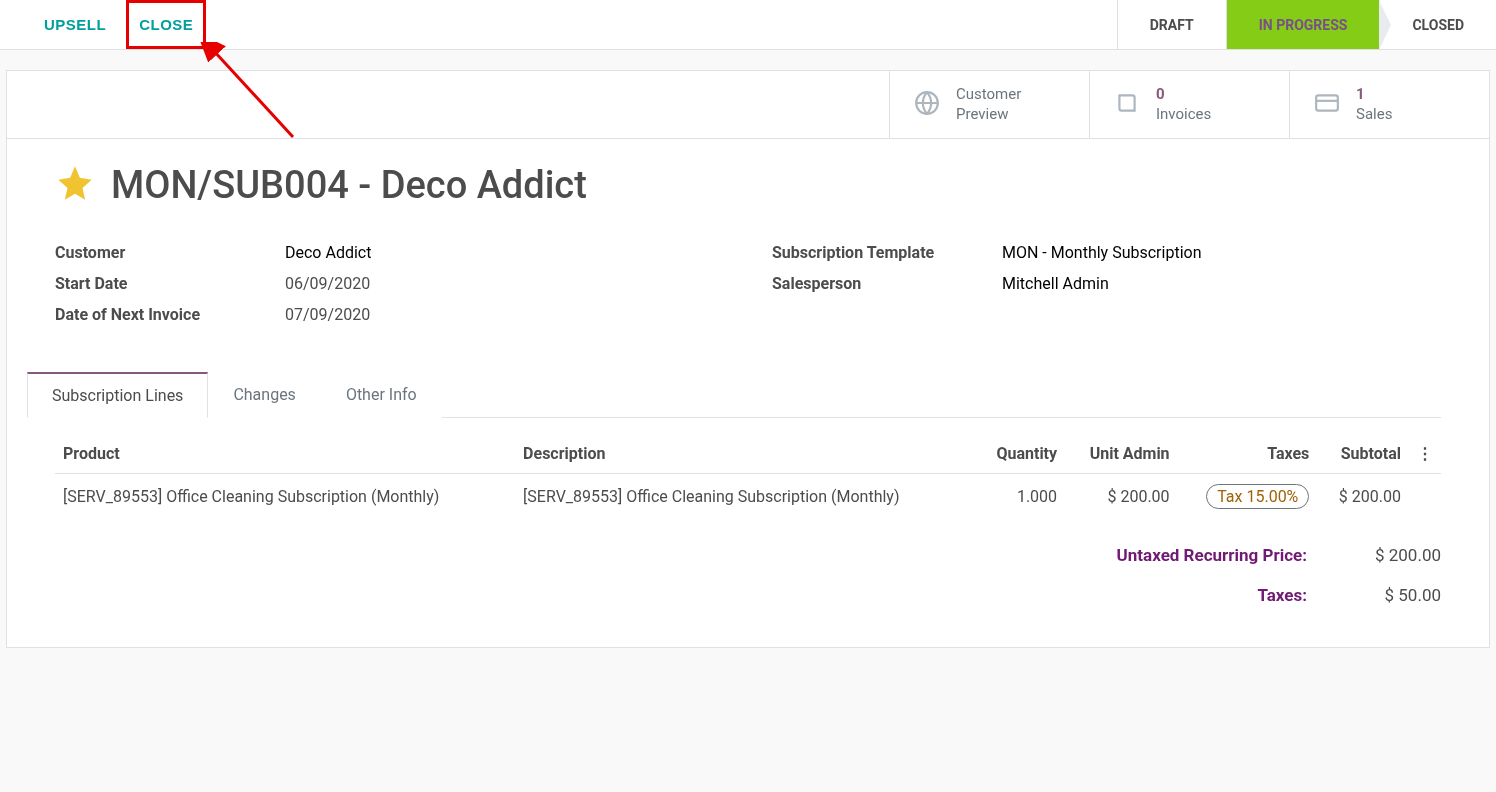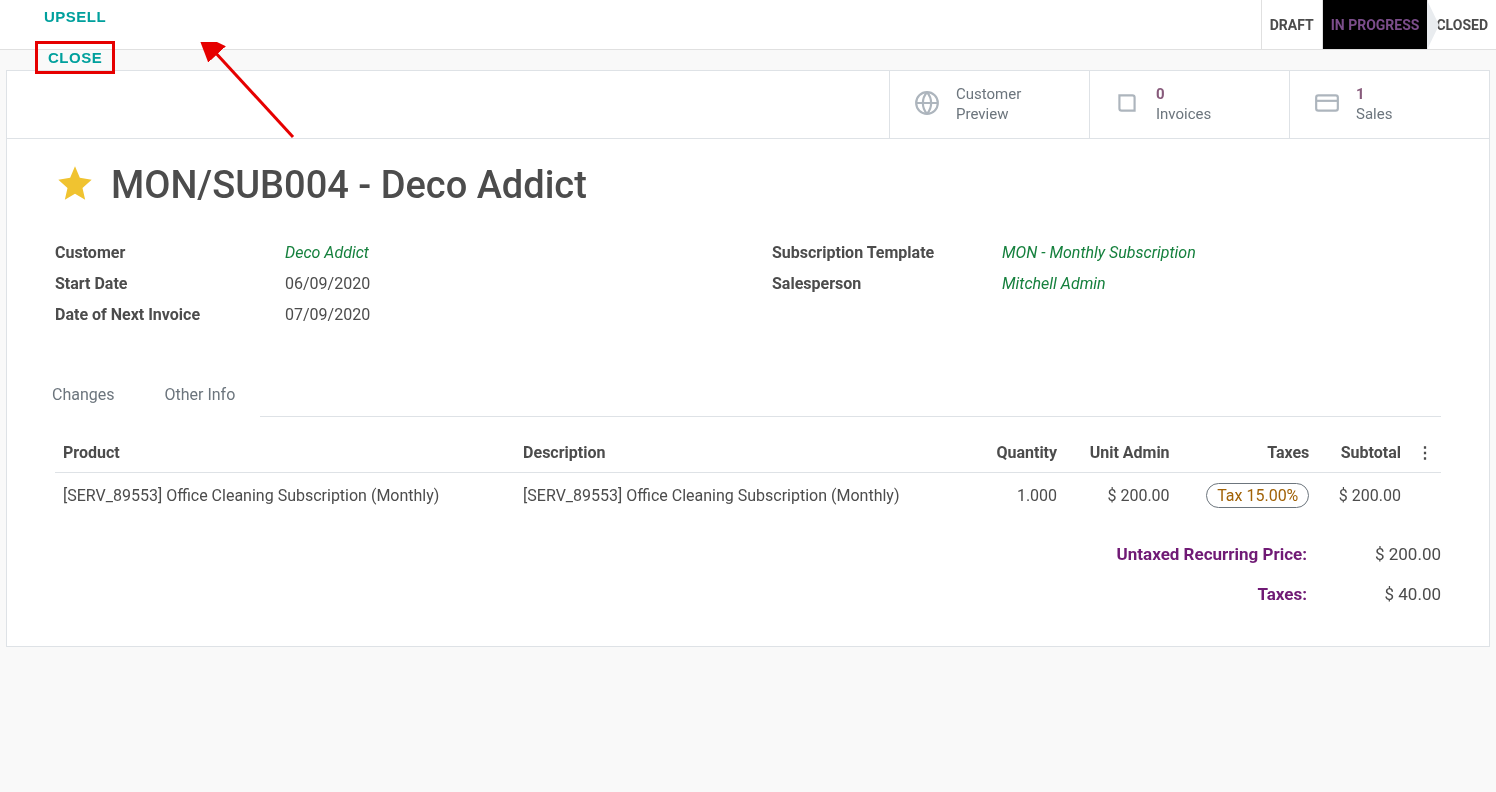--- a/index.html
+++ b/index.html
@@ -1,23 +1,23 @@
 <!DOCTYPE html>
 <html><head>
 <meta charset="utf-8">
 <style>
 * { box-sizing: border-box; margin: 0; padding: 0; }
 body { font-family: -apple-system, BlinkMacSystemFont, "Segoe UI", Roboto, "Helvetica Neue", Arial, sans-serif; background: #f9f9f9; color: #4c4c4c; width: 1496px; }
 .toolbar { display: flex; justify-content: space-between; align-items: stretch; background: #fff; border-bottom: 1px solid #e0e0e0; height: 50px; }
-.toolbar-left { display: flex; align-items: center; padding-left: 32px; gap: 8px; flex-direction: column; }
+.toolbar-left { display: flex; padding-left: 32px; gap: 8px; }
 .tb-btn { background: none; border: none; color: #00a09d; font-weight: 700; font-size: 15px; letter-spacing: 0.5px; padding: 8px 12px; cursor: pointer; }
 .close-highlight { border: 3px solid #e60000; padding: 5px 10px; }
 .status-bar { display: flex; align-items: stretch; }
-.status-step { display: flex; align-items: center; padding: 0 8px; font-weight: 700; font-size: 14px; color: #4c4c4c; border-left: 1px solid #e0e0e0; position: relative; cursor: pointer; }
-.status-step.active { background: #000000; color: #7c4d8b; }
+.status-step { display: flex; align-items: center; padding: 0 32px; font-weight: 700; font-size: 14px; color: #4c4c4c; border-left: 1px solid #e0e0e0; position: relative; cursor: pointer; }
+.status-step.active { background: #84cc16; color: #7c4d8b; }
 .status-step.active::after { content: ""; position: absolute; right: -12px; top: 0; bottom: 0; width: 0; height: 0; border-top: 25px solid transparent; border-bottom: 25px solid transparent; border-left: 12px solid #e9ecef; z-index: 2; }
 
 .annotation-arrow { position: absolute; left: 198px; top: 42px; z-index: 10; pointer-events: none; }
 
 .page-wrap { padding: 20px 6px; }
 .card { background: #fff; border: 1px solid #dee2e6; }
 
 .stat-row { display: flex; justify-content: flex-end; border-bottom: 1px solid #dee2e6; }
 .stat-box { display: flex; align-items: center; gap: 16px; padding: 14px 24px; border-left: 1px solid #dee2e6; min-width: 200px; cursor: pointer; }
 .stat-icon { color: #adb5bd; }
@@ -28,21 +28,21 @@
 .body-pad { padding: 24px 48px 32px 48px; }
 .title-row { display: flex; align-items: center; gap: 16px; margin-bottom: 36px; }
 .star-icon { color: #f0c330; }
 .page-title { font-size: 38px; font-weight: 500; color: #4c4c4c; }
 
 .fields-grid { display: flex; gap: 48px; margin-bottom: 36px; }
 .fields-col { flex: 1; }
 .field-row { display: flex; margin-bottom: 12px; font-size: 16px; }
 .field-label { width: 230px; font-weight: 700; color: #4c4c4c; }
 .field-val { color: #4c4c4c; }
-.field-val.link { color: #15803d; cursor: pointer; font-style: italic; }
+.field-val.link { color: #000000; cursor: pointer; }
 
 .tabs { display: flex; border-bottom: 1px solid #dee2e6; margin-left: -28px; }
 .tab { padding: 12px 24px; font-size: 16px; color: #6c757d; border: 1px solid transparent; cursor: pointer; background: #fff; margin-bottom: -1px; }
 .tab.active { border: 1px solid #dee2e6; border-top: 2px solid #875a7b; border-bottom: 1px solid #fff; color: #4c4c4c; }
 
 .lines-table { width: 100%; border-collapse: collapse; margin-top: 16px; }
 .lines-table th { text-align: left; padding: 10px 8px; font-weight: 700; color: #4c4c4c; font-size: 16px; border-bottom: 1px solid #dee2e6; }
 .lines-table th.r, .lines-table td.r { text-align: right; }
 .lines-table td { padding: 10px 8px; font-size: 16px; color: #4c4c4c; }
 .tax-pill { display: inline-block; border: 1.5px solid #6c757d; border-radius: 14px; padding: 2px 10px; font-size: 16px; color: #a16207; }
@@ -154,20 +154,21 @@
             <div class="field-val link">MON - Monthly Subscription</div>
           </div>
           <div class="field-row">
             <div class="field-label">Salesperson</div>
             <div class="field-val link">Mitchell Admin</div>
           </div>
         </div>
       </div>
 
       <div class="tabs">
+        <div class="tab active">Subscription Lines</div>
         <div class="tab">Changes</div>
         <div class="tab">Other Info</div>
       </div>
 
       <table class="lines-table">
         <thead>
           <tr>
             <th>Product</th>
             <th>Description</th>
             <th class="r">Quantity</th>
@@ -191,20 +192,20 @@
       </table>
 
       <div class="totals">
         <div class="totals-inner">
           <div class="totals-row">
             <div class="tl">Untaxed Recurring Price:</div>
             <div class="tv">$ 200.00</div>
           </div>
           <div class="totals-row">
             <div class="tl">Taxes:</div>
-            <div class="tv">$ 40.00</div>
+            <div class="tv">$ 50.00</div>
           </div>
         </div>
       </div>
 
     </div>
   </div>
 </div>
 
 </body></html>

